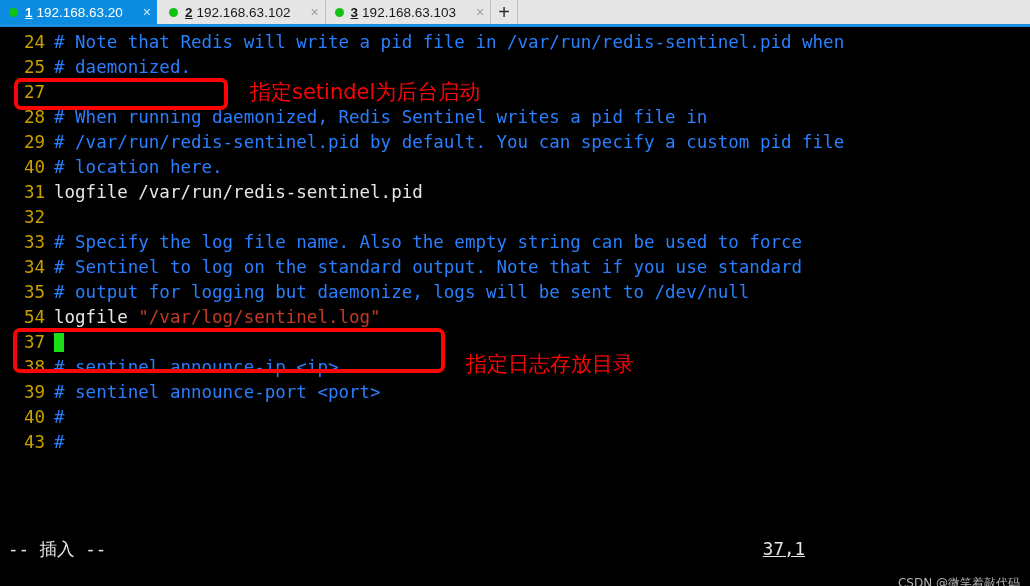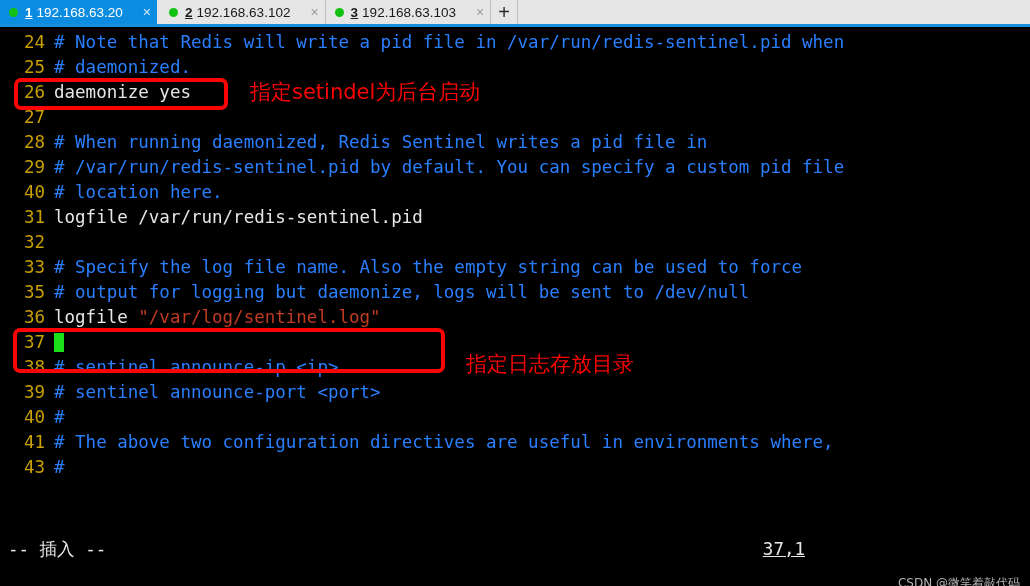--- a/index.html
+++ b/index.html
@@ -215,35 +215,34 @@
   <div class="newtab">+</div>
 
   <div class="tabbar-filler"></div>
 </div>
 
 <div class="term">
 
   <div class="lines" id="lines">
       <div class="line"><span class="ln">24</span><span class="cmt"># Note that Redis will write a pid file in /var/run/redis-sentinel.pid when</span></div>
       <div class="line"><span class="ln">25</span><span class="cmt"># daemonized.</span></div>
-      <div class="line"><span class="ln">26</span><span class="plain">daemonize yes</span></div>
       <div class="line"><span class="ln">27</span><span class="plain"></span></div>
       <div class="line"><span class="ln">28</span><span class="cmt"># When running daemonized, Redis Sentinel writes a pid file in</span></div>
       <div class="line"><span class="ln">29</span><span class="cmt"># /var/run/redis-sentinel.pid by default. You can specify a custom pid file</span></div>
       <div class="line"><span class="ln">40</span><span class="cmt"># location here.</span></div>
       <div class="line"><span class="ln">31</span><span class="plain">logfile /var/run/redis-sentinel.pid</span></div>
       <div class="line"><span class="ln">32</span><span class="plain"></span></div>
       <div class="line"><span class="ln">33</span><span class="cmt"># Specify the log file name. Also the empty string can be used to force</span></div>
+      <div class="line"><span class="ln">34</span><span class="cmt"># Sentinel to log on the standard output. Note that if you use standard</span></div>
       <div class="line"><span class="ln">35</span><span class="cmt"># output for logging but daemonize, logs will be sent to /dev/null</span></div>
-      <div class="line"><span class="ln">36</span><span class="plain">logfile </span><span class="str">"/var/log/sentinel.log"</span></div>
+      <div class="line"><span class="ln">54</span><span class="plain">logfile </span><span class="str">"/var/log/sentinel.log"</span></div>
       <div class="line"><span class="ln">37</span><span class="plain"></span><span class="cursor"></span></div>
       <div class="line"><span class="ln">38</span><span class="cmt"># sentinel announce-ip &lt;ip&gt;</span></div>
       <div class="line"><span class="ln">39</span><span class="cmt"># sentinel announce-port &lt;port&gt;</span></div>
       <div class="line"><span class="ln">40</span><span class="cmt">#</span></div>
-      <div class="line"><span class="ln">41</span><span class="cmt"># The above two configuration directives are useful in environments where,</span></div>
       <div class="line"><span class="ln">43</span><span class="cmt">#</span></div>
     </div>
 
   <div class="redbox" id="box-daemonize"></div>
   <div class="redbox" id="box-logfile"></div>
 
   <div class="annot" id="annot-logfile">指定日志存放目录</div>
   <div class="annot" id="annot-daemonize">指定setindel为后台启动</div>
 
   <div class="statusline">

